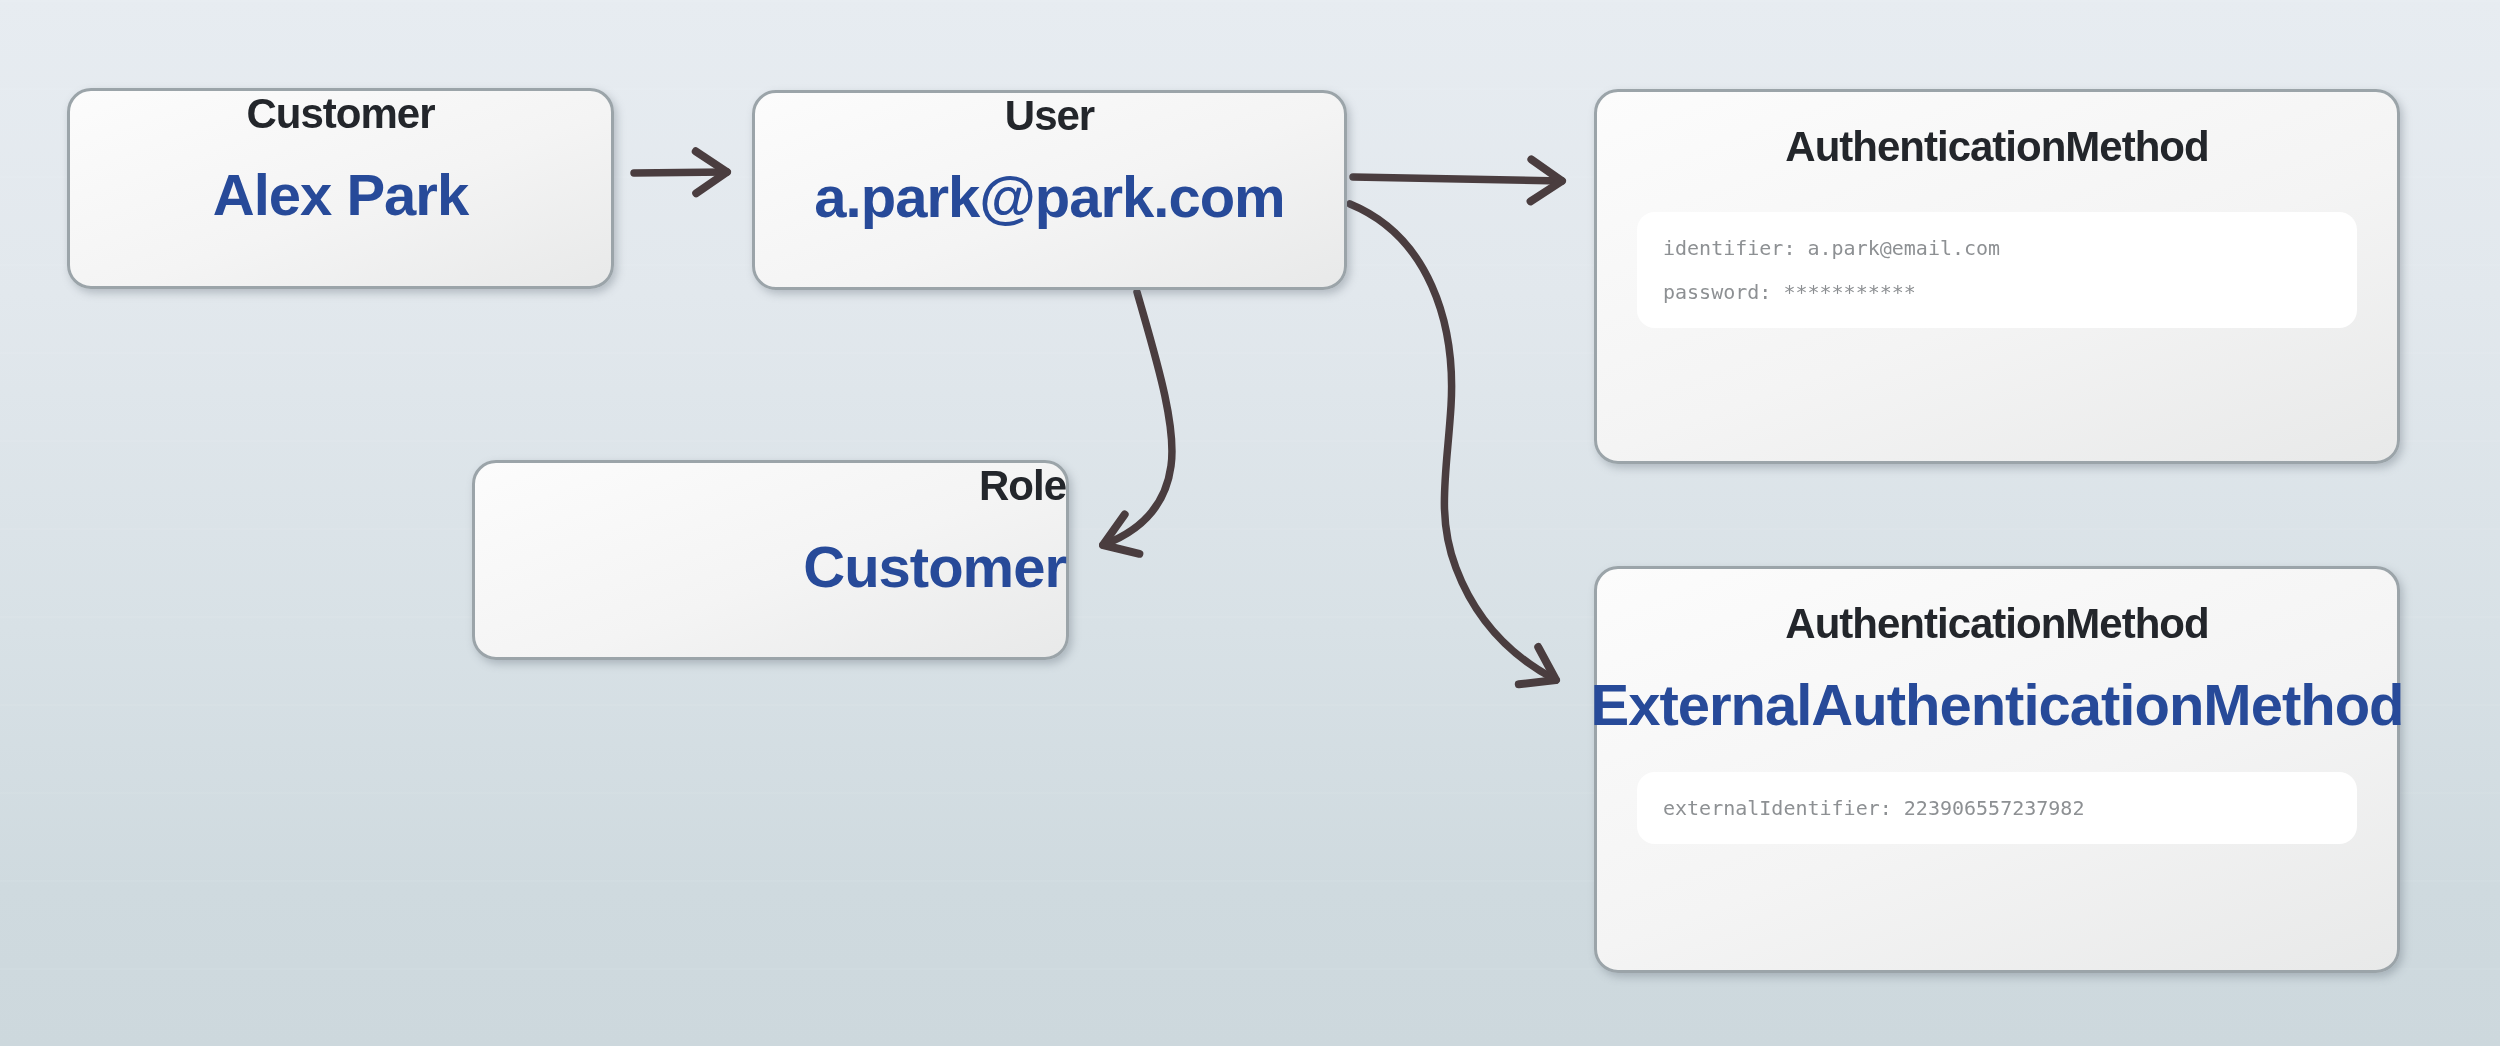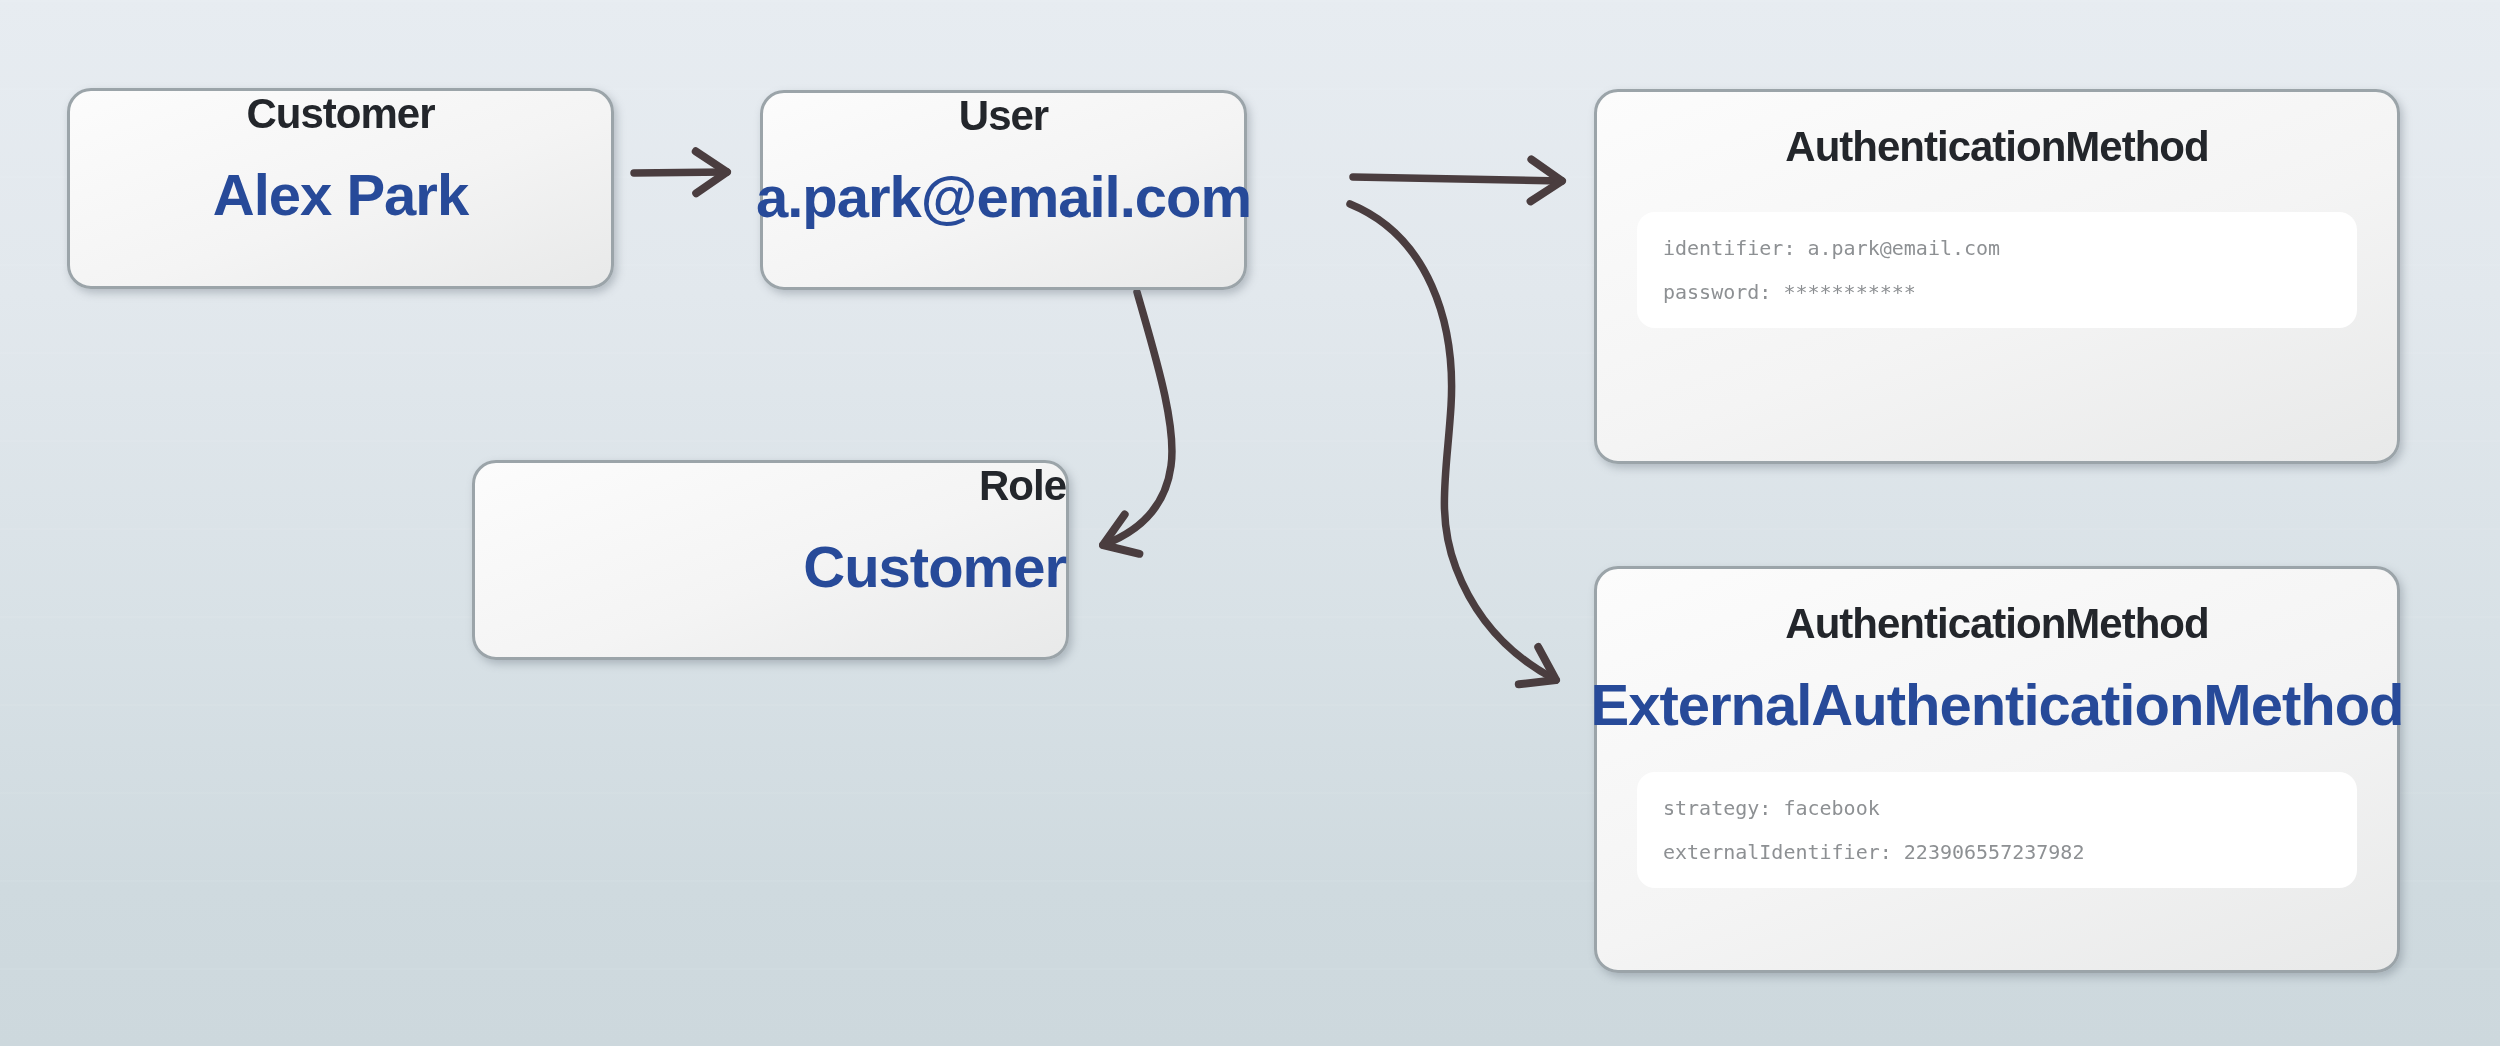--- a/index.html
+++ b/index.html
@@ -97,39 +97,38 @@
     <path class="wire" d="M 1353 177 L 1562 181" marker-end="url(#arrowhead)"></path>
     <path class="wire" d="M 1137 292 C 1154 352, 1177 424, 1171 466 C 1166 503, 1143 530, 1103 545" marker-end="url(#arrowhead)"></path>
     <path class="wire" d="M 1350 204 C 1428 236, 1456 322, 1451 406 C 1447 472, 1436 516, 1456 568 C 1476 621, 1512 657, 1556 680" marker-end="url(#arrowhead)"></path>
   </svg>
 
   <div class="entity" style="left:67px; top:88px; width:547px; height:201px;">
     <div class="etitle">Customer</div>
     <div class="evalue">Alex Park</div>
   </div>
 
-  <div class="entity" style="left:752px; top:90px; width:487px; height:200px;margin-left:8px;">
+  <div class="entity" style="left:752px; top:90px; width:595px; height:200px;">
     <div class="etitle">User</div>
-    <div class="evalue">a.park@email.com</div>
+    <div class="evalue">a.park@park.com</div>
   </div>
 
   <div class="entity" style="left:472px; top:460px; width:597px; height:200px;align-items:flex-end;">
     <div class="etitle">Role</div>
     <div class="evalue">Customer</div>
   </div>
 
   <div class="entity auth" style="left:1594px; top:89px; width:806px; height:375px;">
     <div class="etitle">AuthenticationMethod</div>
     <div class="attrs">
       <div class="attr">identifier: a.park@email.com</div>
       <div class="attr">password: ***********</div>
     </div>
   </div>
 
   <div class="entity auth" style="left:1594px; top:566px; width:806px; height:407px;">
     <div class="etitle">AuthenticationMethod</div>
     <div class="evalue">ExternalAuthenticationMethod</div>
     <div class="attrs">
-      <div class="attr">strategy: facebook</div>
       <div class="attr">externalIdentifier: 223906557237982</div>
     </div>
   </div>
 </div>
 
 </body></html>

